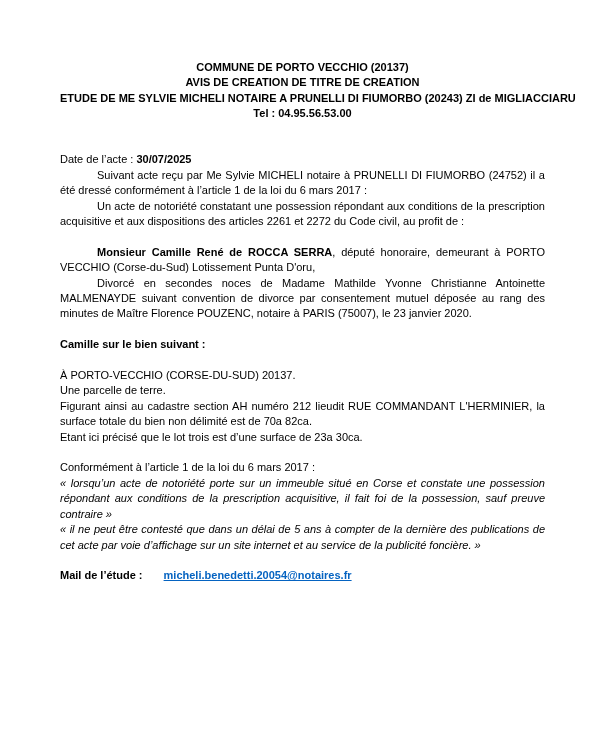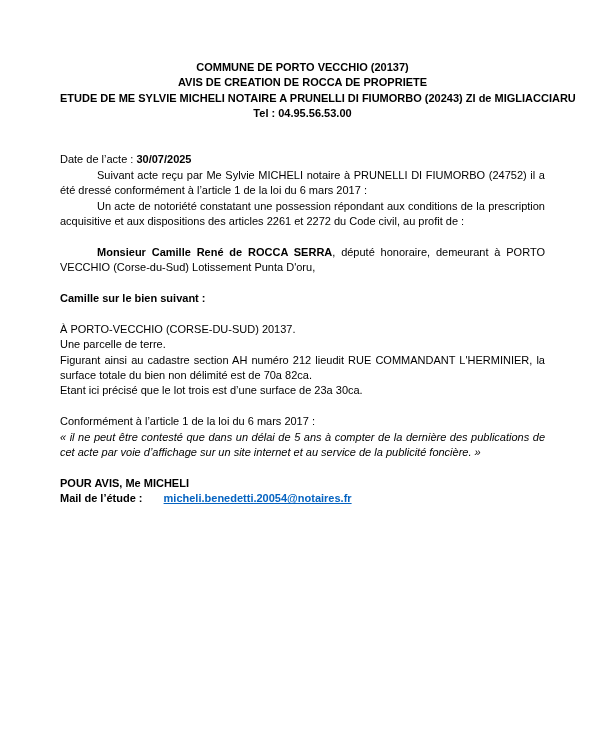--- a/index.html
+++ b/index.html
@@ -31,50 +31,51 @@
     margin-left: 18px;
   }
 </style>
 </head>
 <body>
 
 <div class="page">
 
   <div class="doc-header">
     <div class="hline">COMMUNE DE PORTO VECCHIO (20137)</div>
-    <div class="hline">AVIS DE CREATION DE ROCCA DE PROPRIETE</div>
+    <div class="hline">AVIS DE CREATION DE TITRE DE CREATION</div>
     <div class="hline">ETUDE DE ME SYLVIE MICHELI NOTAIRE A PRUNELLI DI FIUMORBO (20243) ZI de MIGLIACCIARU</div>
     <div class="hline">Tel : 04.95.56.53.00</div>
   </div>
 
   <div class="sp2"></div>
 
   <p><span>Date de l’acte : </span><span class="b">30/07/2025</span></p>
 
   <p class="just indent">Suivant acte reçu par Me Sylvie MICHELI notaire à PRUNELLI DI FIUMORBO (24752) il a été dressé conformément à l’article 1 de la loi du 6 mars 2017 :</p>
   <p class="just indent">Un acte de notoriété constatant une possession répondant aux conditions de la prescription acquisitive et aux dispositions des articles 2261 et 2272 du Code civil, au profit de :</p>
 
   <div class="sp"></div>
 
   <p class="just indent"><span class="b">Monsieur Camille René de ROCCA SERRA</span><span>, député honoraire, demeurant à PORTO VECCHIO (Corse-du-Sud) Lotissement Punta D'oru,</span></p>
+  <p class="just indent">Divorcé en secondes noces de Madame Mathilde Yvonne Christianne Antoinette MALMENAYDE suivant convention de divorce par consentement mutuel déposée au rang des minutes de Maître Florence POUZENC, notaire à PARIS (75007), le 23 janvier 2020.</p>
 
   <div class="sp"></div>
 
   <p class="b">Camille sur le bien suivant :</p>
 
   <div class="sp"></div>
 
   <p>À PORTO-VECCHIO (CORSE-DU-SUD) 20137.</p>
   <p>Une parcelle de terre.</p>
   <p class="just">Figurant ainsi au cadastre section AH numéro 212 lieudit RUE COMMANDANT L'HERMINIER, la surface totale du bien non délimité est de 70a 82ca.</p>
   <p>Etant ici précisé que le lot trois est d’une surface de 23a 30ca.</p>
 
   <div class="sp"></div>
 
   <p>Conformément à l’article 1 de la loi du 6 mars 2017 :</p>
+  <p class="just i">« lorsqu’un acte de notoriété porte sur un immeuble situé en Corse et constate une possession répondant aux conditions de la prescription acquisitive, il fait foi de la possession, sauf preuve contraire »</p>
   <p class="just i">« il ne peut être contesté que dans un délai de 5 ans à compter de la dernière des publications de cet acte par voie d’affichage sur un site internet et au service de la publicité foncière. »</p>
 
   <div class="sp"></div>
 
-  <p class="b">POUR AVIS, Me MICHELI</p>
   <p><span class="b">Mail de l’étude : </span><a href="#" class="mail-link">micheli.benedetti.20054@notaires.fr</a></p>
 
 </div>
 
 </body></html>

